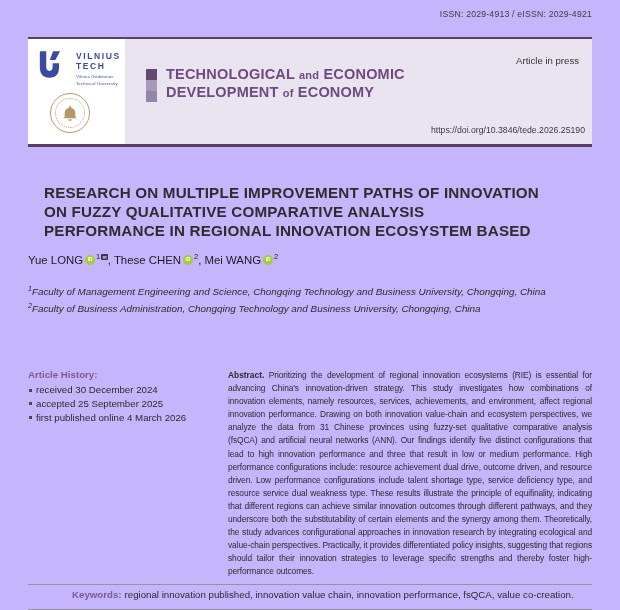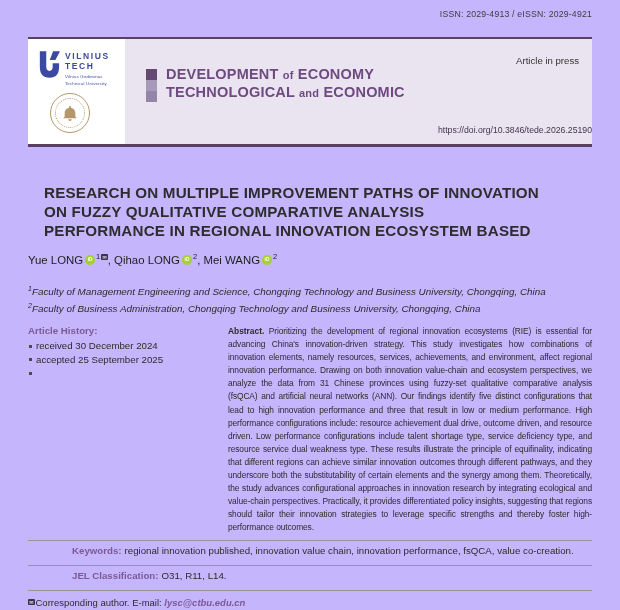--- a/index.html
+++ b/index.html
@@ -6,59 +6,59 @@
   .page{position:relative;width:620px;height:610px;background:#c4b5fd;overflow:hidden;
         font-family:"Liberation Sans",sans-serif;color:#2e2e2e;}
 
   
   .issn{position:absolute;top:9px;right:28px;font-size:8.7px;color:#3e3e3e;letter-spacing:.2px;}
 
   
   .masthead{position:absolute;top:37px;left:28px;width:564px;height:110px;box-sizing:border-box;
             border-top:2px solid #5a3f63;border-bottom:3px solid #5a3f63;display:flex;}
   .logo-zone{width:97px;background:#fff;position:relative;}
-  .vt-logo{position:absolute;top:12px;left:10px;display:flex;gap:5px;align-items:flex-start;}
+  .vt-logo{position:absolute;top:12px;left:10px;display:flex;gap:16px;align-items:flex-start;}
   .vt-text{padding-top:1px;}
   .vt-name{font-size:8.5px;font-weight:bold;color:#3b4aa0;letter-spacing:1.6px;line-height:9.5px;}
   .vt-sub{font-size:4.3px;color:#3b4aa0;line-height:5px;margin-top:2.5px;letter-spacing:.2px;}
   .seal{position:absolute;top:54px;left:22px;width:40px;height:40px;border-radius:50%;
         border:1.2px solid #b5986a;box-sizing:border-box;display:flex;align-items:center;justify-content:center;}
   .seal-inner{width:28px;height:28px;border-radius:50%;border:1px dotted #b5986a;
         display:flex;align-items:center;justify-content:center;}
 
   .mast-right{flex:1;background:#eae4f1;position:relative;}
   .aip{position:absolute;top:16px;right:13px;font-size:9.6px;color:#333;text-align:right;}
   .jtitle{position:absolute;left:21px;top:27px;display:flex;gap:9px;}
   .squares{display:flex;flex-direction:column;margin-top:3px;}
   .squares span{width:11px;height:11px;}
   .sq1{background:#664973;} .sq2{background:#a899bb;} .sq3{background:#9484a8;}
   .jt-text{color:#6f4a80;font-weight:bold;font-size:14.5px;line-height:17px;letter-spacing:.2px;}
   .jt-small{font-size:11px;}
-  .doi{position:absolute;bottom:9px;right:0;font-size:8.7px;color:#3f3649;text-decoration:none;}
+  .doi{position:absolute;bottom:9px;right:7px;font-size:8.7px;color:#3f3649;text-decoration:none;}
 
   
   .article-title{position:absolute;top:184px;left:44px;width:566px;font-size:15.2px;font-weight:bold;
                  color:#2d2d2d;line-height:18.8px;letter-spacing:.2px;}
 
   
   .authors{position:absolute;top:252px;left:28px;font-size:11.4px;color:#1d1d1d;}
   .orcid{display:inline-block;width:10px;height:10px;border-radius:50%;background:#a6ce39;color:#fff;
          font-size:4.8px;font-weight:bold;line-height:10px;text-align:center;vertical-align:3px;
          margin:0 1px 0 2px;cursor:pointer;}
   .authors sup{font-size:7.5px;}
   .mail-badge{display:inline-block;width:6.5px;height:6.5px;background:#3d3250;border-radius:1px;color:#fff;
          font-size:5px;line-height:6.5px;text-align:center;vertical-align:5px;margin-left:1px;}
 
   
   .affils{position:absolute;top:282px;left:28px;font-style:italic;font-size:9.9px;line-height:13.8px;color:#2c2c2c;}
   .affils sup{font-size:7px;}
 
   
   .lower{position:absolute;top:325px;left:28px;width:564px;}
-  .cols{display:flex;}
+  .cols{display:flex;margin-top:44px;}
   .history{width:200px;box-sizing:border-box;padding-right:14px;font-size:9.7px;}
   .plabel{color:#7c5a94;font-weight:bold;}
   .history-label{margin-bottom:3px;}
   .history-item{display:flex;line-height:13.8px;color:#2c2c2c;}
   .bullet{width:3px;height:3px;background:#4a4a4a;margin:5.5px 4px 0 1px;flex:0 0 auto;}
   .abstract{flex:1;font-size:8.4px;letter-spacing:-.1px;line-height:13.1px;text-align:justify;color:#2c2c2c;}
   .abstract b{letter-spacing:0;}
 
   .rule{border:0;border-top:1px solid #959595;margin:5px 0 0 0;}
   .kw-line{padding:4px 0 4px 0;font-size:9.7px;color:#2c2c2c;}
@@ -102,36 +102,36 @@
     </div>
     <div class="mast-right">
       <div class="aip">Article in press</div>
       <div class="jtitle">
         <div class="squares">
           <span class="sq1"></span>
             <span class="sq2"></span>
             <span class="sq3"></span>
         </div>
         <div class="jt-text">
+          <div><span>TECHNOLOGICAL</span> <span class="jt-small">and</span> <span>ECONOMIC</span></div>
           <div><span>DEVELOPMENT</span> <span class="jt-small">of</span> <span>ECONOMY</span></div>
-          <div><span>TECHNOLOGICAL</span> <span class="jt-small">and</span> <span>ECONOMIC</span></div>
         </div>
       </div>
       <a class="doi" href="#">https://doi.org/10.3846/tede.2026.25190</a>
     </div>
   </div>
 
   <div class="article-title">
     <div>RESEARCH ON MULTIPLE IMPROVEMENT PATHS OF INNOVATION</div>
     <div>ON FUZZY QUALITATIVE COMPARATIVE ANALYSIS</div>
     <div>PERFORMANCE IN REGIONAL INNOVATION ECOSYSTEM BASED</div>
   </div>
 
   <div class="authors">
-    <span><span>Yue LONG</span><span class="orcid">iD</span><sup>1</sup><span class="mail-badge">✉</span></span><span>, </span><span><span>Qihao LONG</span><span class="orcid">iD</span><sup>2</sup></span><span>, </span><span><span>Mei WANG</span><span class="orcid">iD</span><sup>2</sup></span>
+    <span><span>Yue LONG</span><span class="orcid">iD</span><sup>1</sup><span class="mail-badge">✉</span></span><span>, </span><span><span>These CHEN</span><span class="orcid">iD</span><sup>2</sup></span><span>, </span><span><span>Mei WANG</span><span class="orcid">iD</span><sup>2</sup></span>
   </div>
 
   <div class="affils">
     <div><sup>1</sup><span>Faculty of Management Engineering and Science, Chongqing Technology and Business University, Chongqing, China</span></div>
     <div><sup>2</sup><span>Faculty of Business Administration, Chongqing Technology and Business University, Chongqing, China</span></div>
   </div>
 
   <div class="lower">
     <div class="cols">
       <div class="history">
@@ -139,20 +139,21 @@
         <div class="history-item">
             <span class="bullet"></span>
             <span>received 30 December 2024</span>
           </div>
         <div class="history-item">
             <span class="bullet"></span>
             <span>accepted 25 September 2025</span>
           </div>
         <div class="history-item">
             <span class="bullet"></span>
+            <span>first published online 4 March 2026</span>
           </div>
       </div>
       <div class="abstract">
         <b>Abstract.</b>
         <span>Prioritizing the development of regional innovation ecosystems (RIE) is essential for advancing China's innovation-driven strategy. This study investigates how combinations of innovation elements, namely resources, services, achievements, and environment, affect regional innovation performance. Drawing on both innovation value-chain and ecosystem perspectives, we analyze the data from 31 Chinese provinces using fuzzy-set qualitative comparative analysis (fsQCA) and artificial neural networks (ANN). Our findings identify five distinct configurations that lead to high innovation performance and three that result in low or medium performance. High performance configurations include: resource achievement dual drive, outcome driven, and resource driven. Low performance configurations include talent shortage type, service deficiency type, and resource service dual weakness type. These results illustrate the principle of equifinality, indicating that different regions can achieve similar innovation outcomes through different pathways, and they underscore both the substitutability of certain elements and the synergy among them. Theoretically, the study advances configurational approaches in innovation research by integrating ecological and value-chain perspectives. Practically, it provides differentiated policy insights, suggesting that regions should tailor their innovation strategies to leverage specific strengths and thereby foster high-performance outcomes.</span>
       </div>
     </div>
 
     <hr class="rule">
     <div class="kw-line">

